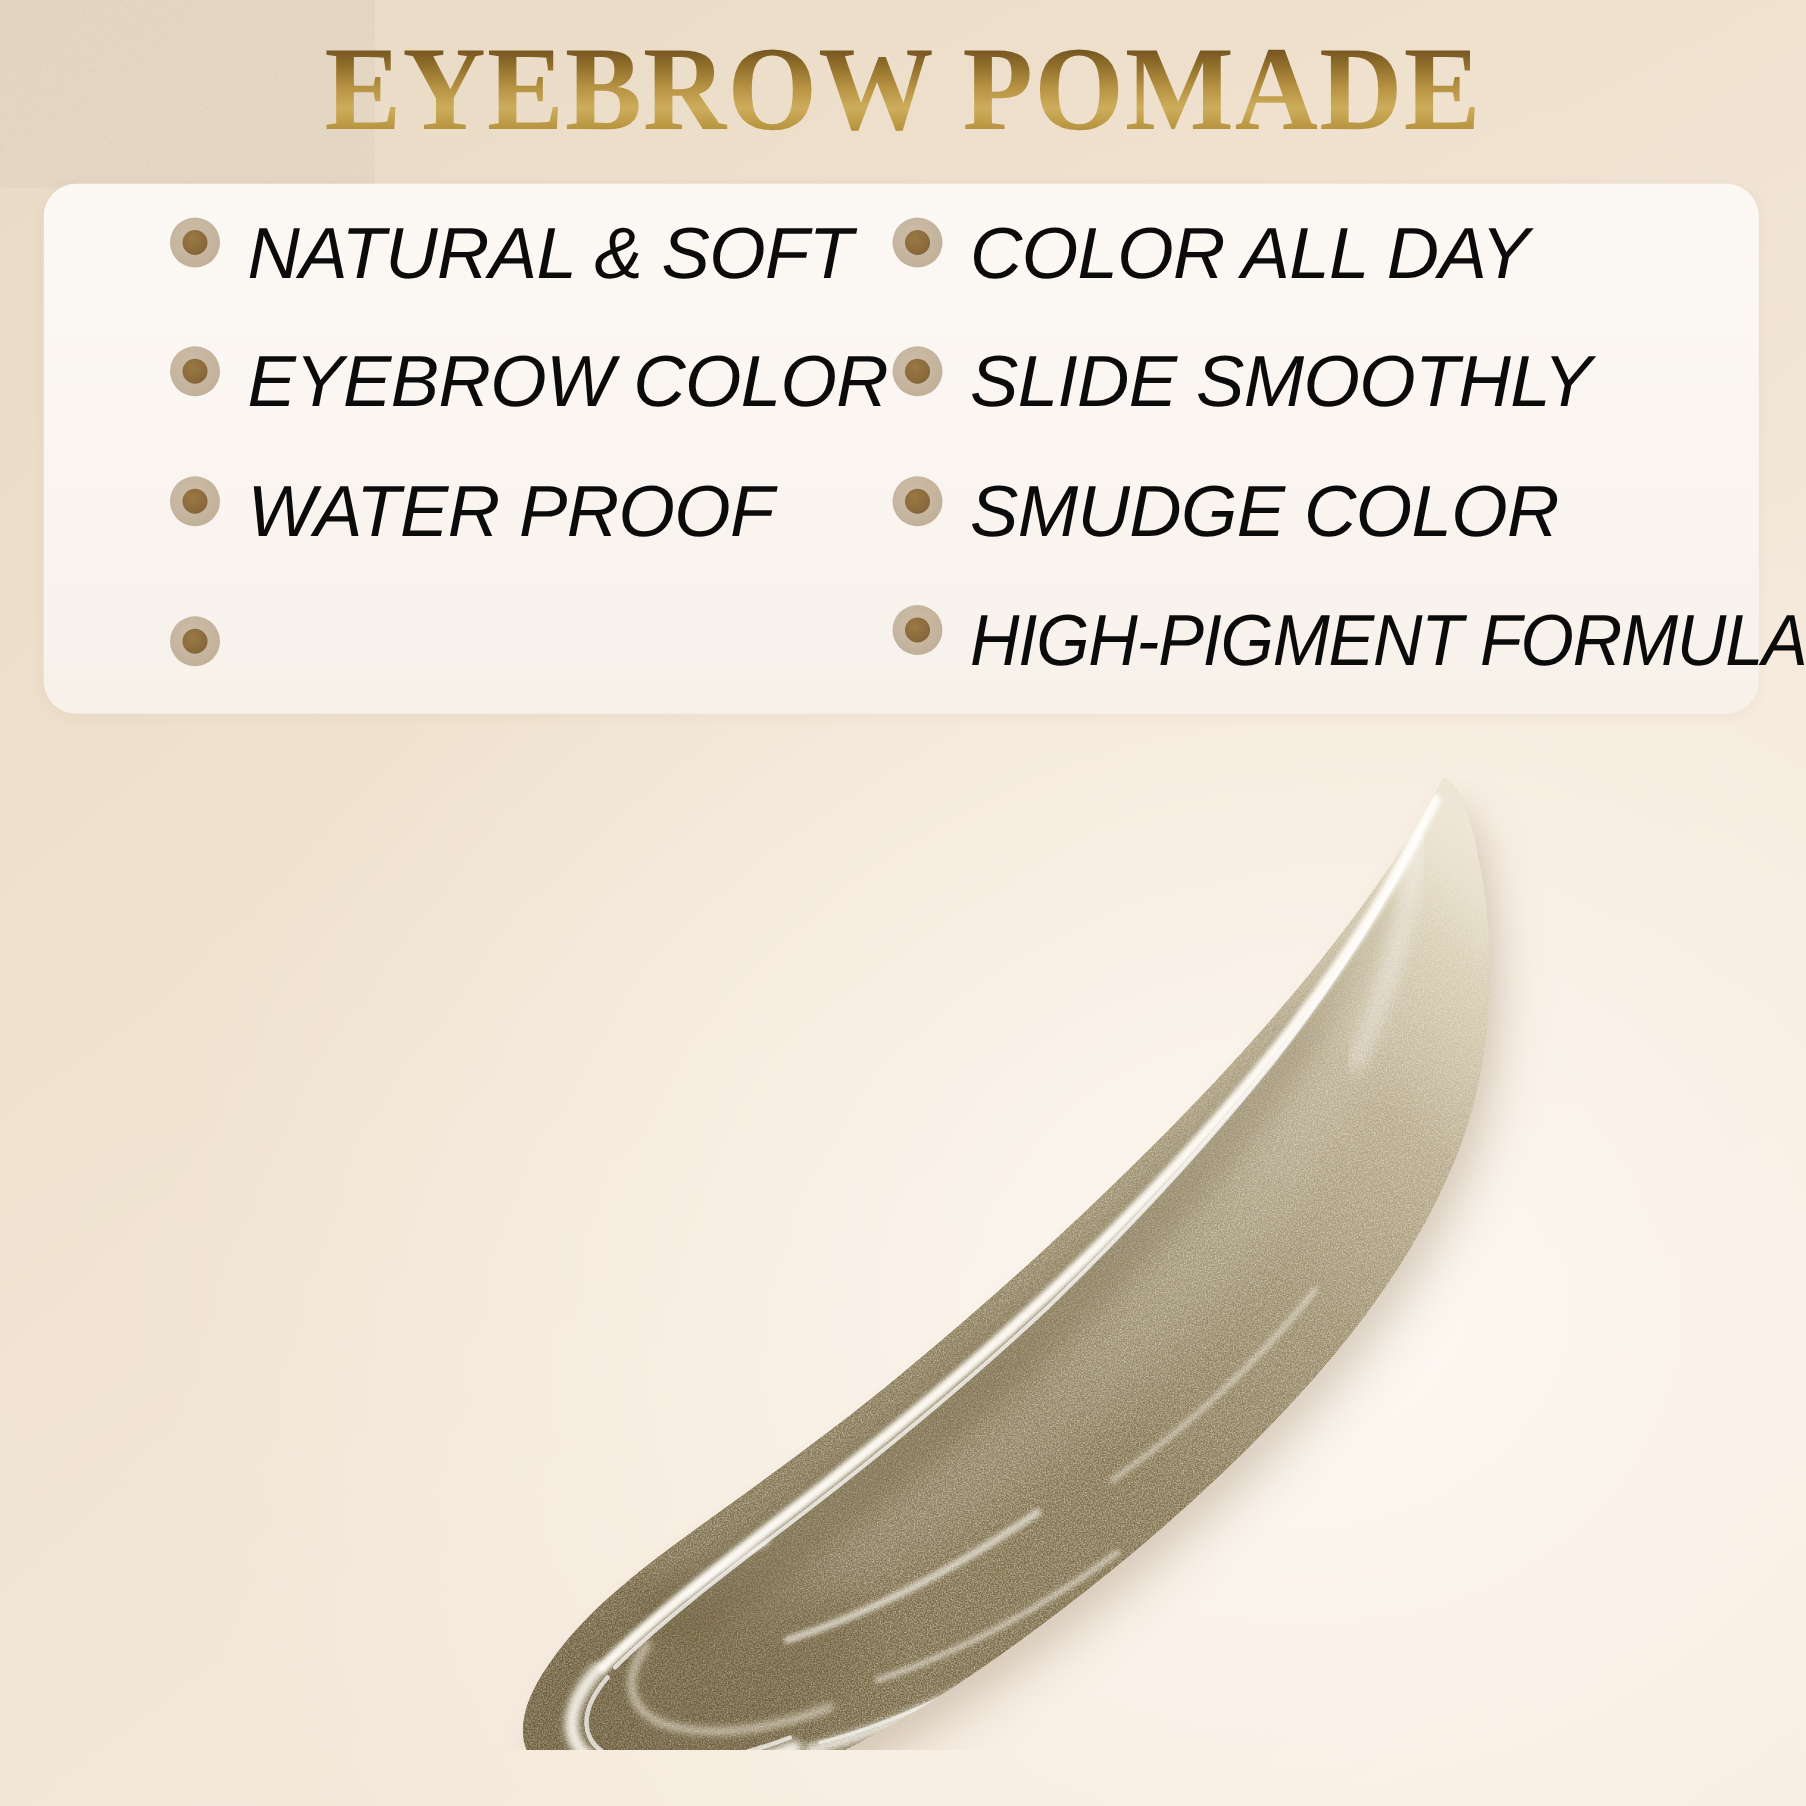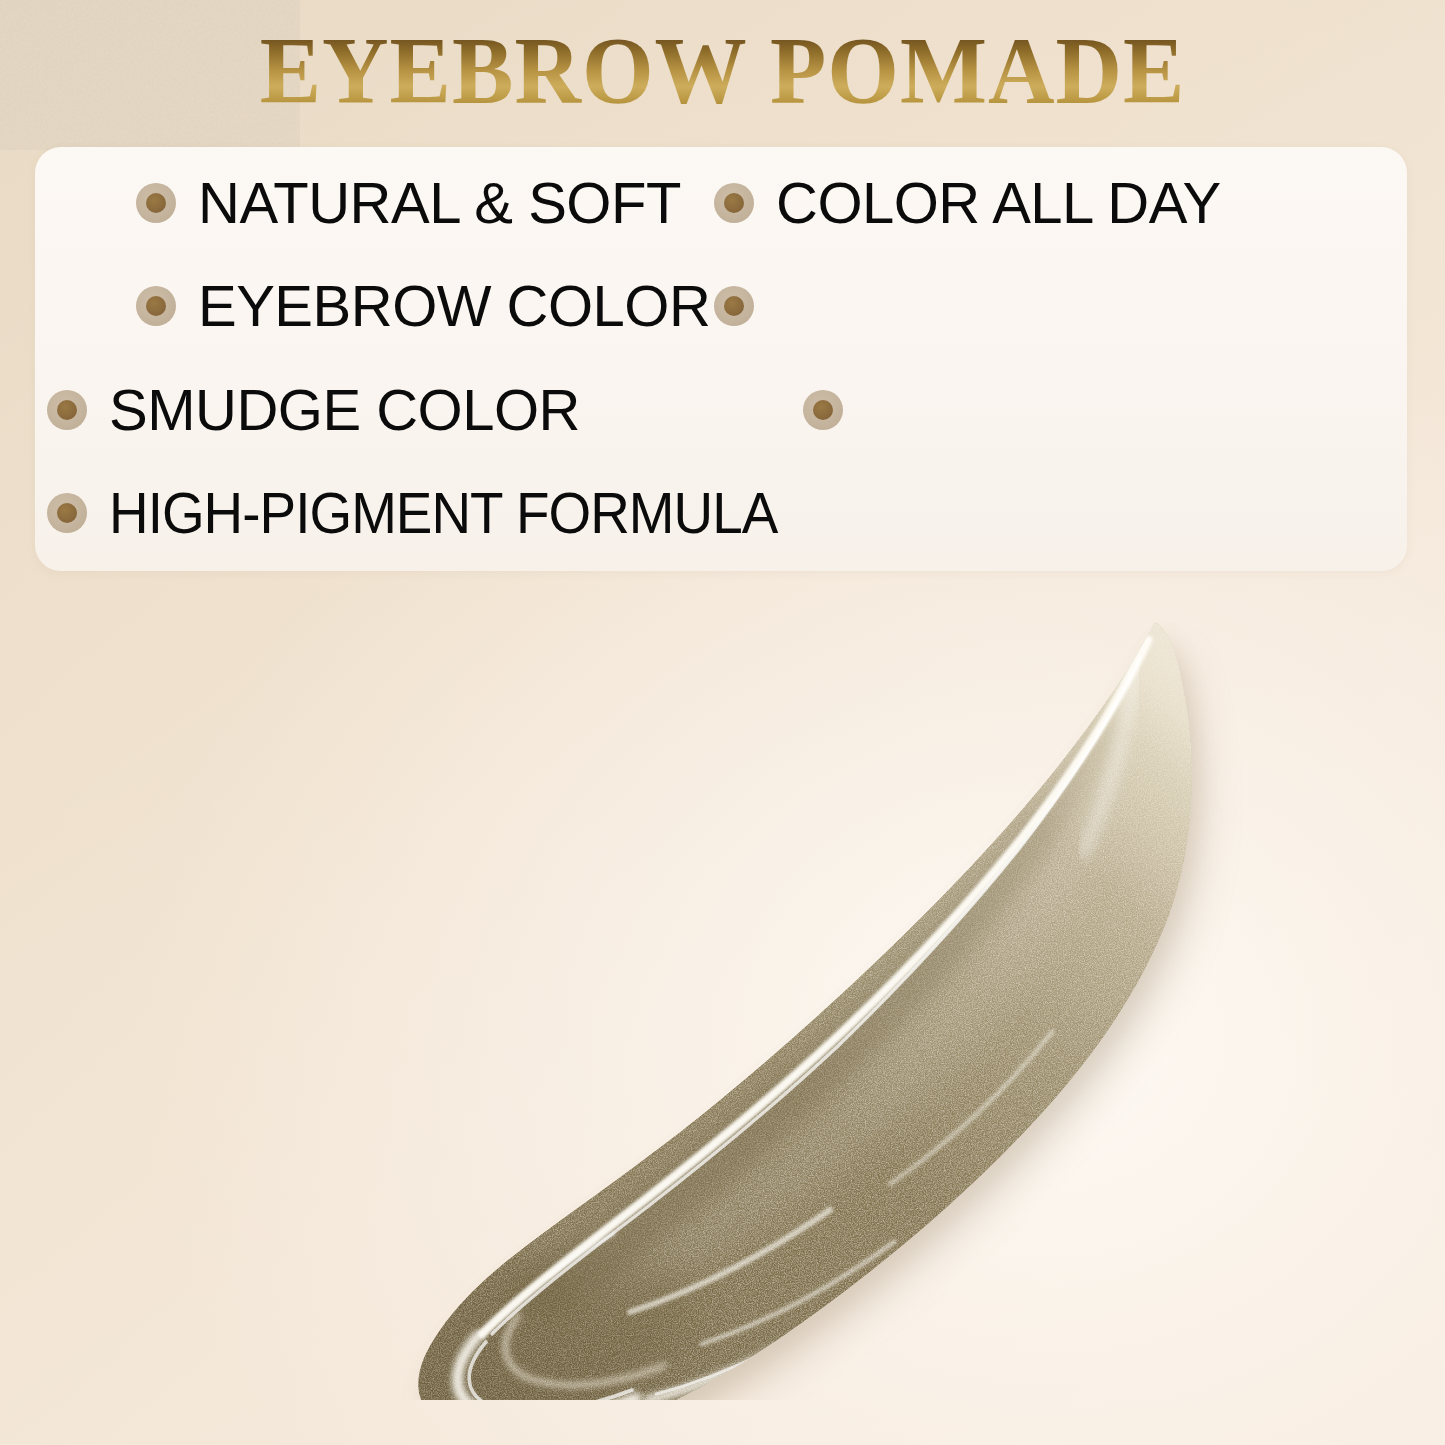--- a/index.html
+++ b/index.html
@@ -91,24 +91,24 @@
     inset: 0;
     display: grid;
     grid-template-columns: 667px 705px;
     grid-template-rows: repeat(4, 1fr);
     align-items: center;
     padding: 4px 0 6px 0;
     box-sizing: border-box;
   }
   .feature-item {
     display: flex;
-    align-items: center;
     gap: 22px;
     padding-left: 101px;
     box-sizing: border-box;
+    font-style: italic;
   }
   .feature-item.col-right {
     padding-left: 12px;
   }
   .bullet {
     position: relative;
     flex: 0 0 auto;
     width: 40px;
     height: 40px;
     border-radius: 50%;
@@ -182,22 +182,27 @@
         <span class="bullet"></span>
         <span class="feature-label">COLOR ALL DAY</span>
       </div>
 
       <div class="feature-item col-left">
         <span class="bullet"></span>
         <span class="feature-label">EYEBROW COLOR</span>
       </div>
       <div class="feature-item col-right">
         <span class="bullet"></span>
-      </div>
-
+        <span class="feature-label">SLIDE SMOOTHLY</span>
+      </div>
+
+      <div class="feature-item col-left">
+        <span class="bullet"></span>
+        <span class="feature-label">WATER PROOF</span>
+      </div>
       <div class="feature-item col-right">
         <span class="bullet"></span>
         <span class="feature-label">SMUDGE COLOR</span>
       </div>
 
       <div class="feature-item col-left">
         <span class="bullet"></span>
       </div>
       <div class="feature-item col-right">
         <span class="bullet"></span>

